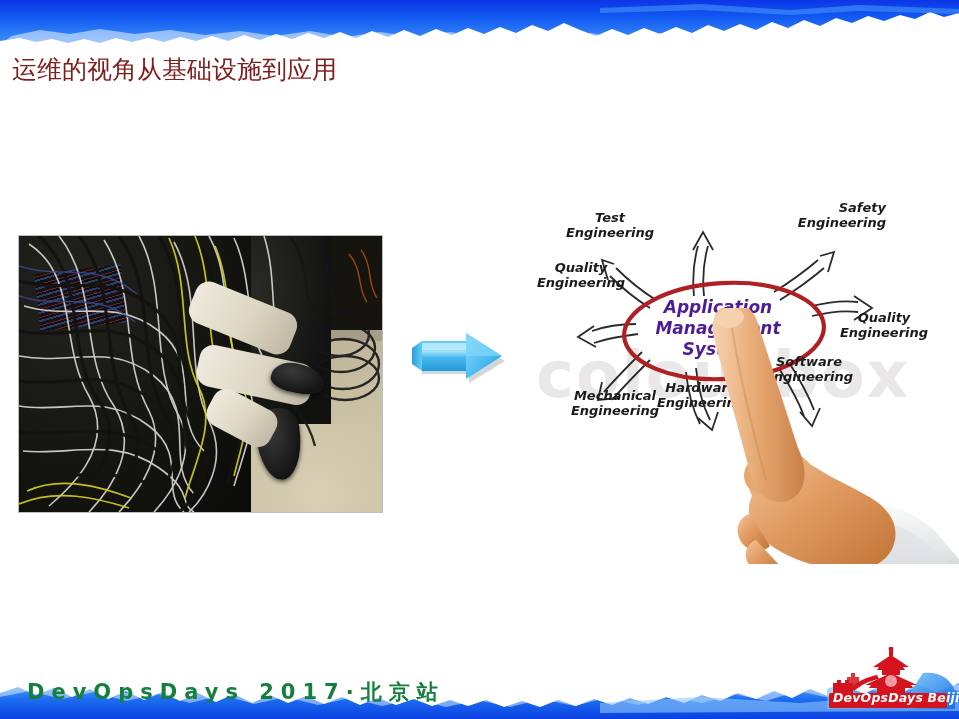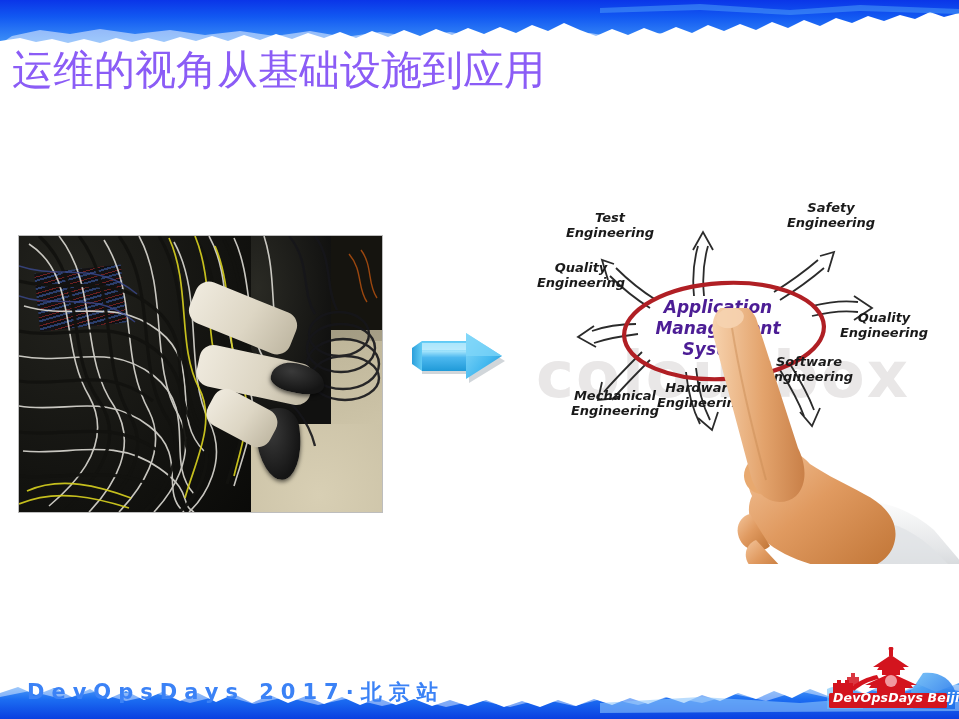--- a/index.html
+++ b/index.html
@@ -33,23 +33,23 @@
     overflow: hidden;
     pointer-events: none;
   }
 
   
   .slide-title {
     position: absolute;
     left: 12px;
     top: 48px;
     font-family: "DejaVu Serif", "Liberation Serif", serif;
-    font-size: 41px;
+    font-size: 25px;
     line-height: 44px;
-    color: #8b5cf6;
+    color: #7f1d1d;
     letter-spacing: 0px;
     white-space: nowrap;
   }
 
   
   .photo-frame {
     position: absolute;
     left: 19px;
     top: 236px;
     width: 363px;
@@ -181,21 +181,21 @@
 
   
   .footer-text {
     position: absolute;
     left: 27px;
     top: 678px;
     font-family: "DejaVu Sans", "Liberation Sans", sans-serif;
     font-size: 21px;
     font-weight: bold;
     letter-spacing: 7px;
-    color: #3b82f6;
+    color: #15803d;
     white-space: nowrap;
   }
   .logo {
     position: absolute;
     left: 827px;
     top: 647px;
     width: 128px;
     height: 62px;
   }
   .logo-text {
@@ -391,21 +391,21 @@
     </svg>
 
     <div class="center-label">Application
 Management
 System</div>
 
     <div class="node" style="left:22px;top:42px;width:120px;">Test
 Engineering</div>
 
 
-    <div class="node" style="left:240px;top:32px;width:126px;">Safety
+    <div class="node" style="left:232px;top:32px;width:126px;text-align:right;">Safety
 Engineering</div>
 
     <div class="node" style="left:-6px;top:92px;width:118px;">Quality
 Engineering</div>
 
     <div class="node" style="left:290px;top:142px;width:132px;">Quality
 Engineering</div>
 
     <div class="node" style="left:22px;top:184px;width:130px;margin-top:36px;">Mechanical
 Engineering</div>

